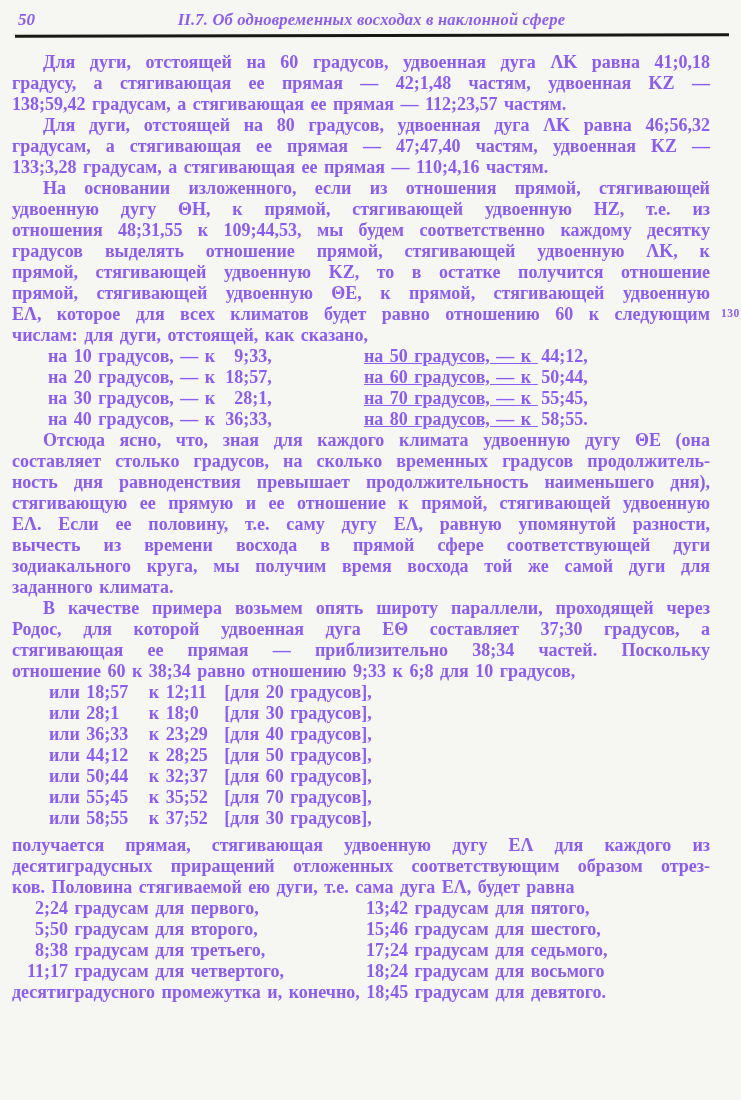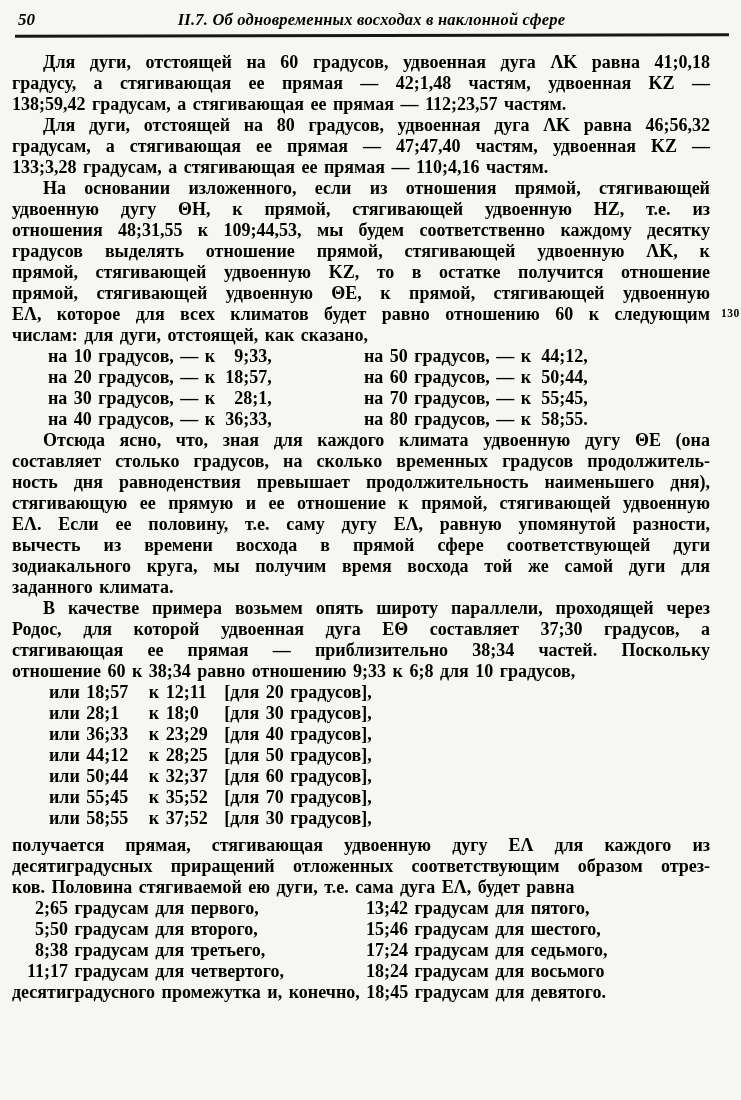--- a/index.html
+++ b/index.html
@@ -1,21 +1,21 @@
 <!DOCTYPE html>
 <html><head>
 <meta charset="utf-8">
 <style>
   html,body { margin:0; padding:0; }
   body { background:#d8d8d4; }
   .page {
     position:relative; width:741px; height:1100px;
     background:#f6f6f2;
     font-family:"Liberation Serif","DejaVu Serif",serif;
-    font-weight:600; color:#000000;
+    font-weight:600; color:#8b5cf6;
     overflow:hidden;
   }
   .header { position:absolute; top:10px; left:15px; right:13px; height:22px; }
   .pagenum {
     position:absolute; left:3px; top:0;
     font-size:17px; font-style:italic; font-weight:700;
   }
   .running-title {
     display:block; text-align:center;
     font-size:16.5px; font-style:italic; font-weight:600;
@@ -27,21 +27,21 @@
   }
   .textblock {
     position:absolute; top:52px; left:12px; width:698px;
     font-size:18px; line-height:21px; word-spacing:2px;
   }
   .ln { text-align:justify; text-align-last:justify; }
   .ln.ind { text-indent:31px; }
   .ln.last { text-align-last:left; }
   .lrow { display:flex; }
   .lcell { width:352px; padding-left:36px; box-sizing:border-box; }
-  .rcell { flex:1; }
+  .rcell { flex:1;text-decoration:underline; }
   .val  { display:inline-block; min-width:50px; text-align:right; }
   .lcell3 { width:352px; padding-left:14px; box-sizing:border-box; }
   .rcell3 { flex:1; }
   .val3  { display:inline-block; min-width:42px; text-align:right; }
   .val3r { display:inline-block; min-width:44px; text-align:right; }
   .prow { padding-left:37px; }
   .v1 { display:inline-block; width:56px; }
   .v2 { display:inline-block; width:52px; }
   .gap-top { margin-top:6px; }
   .marginal {
@@ -206,21 +206,21 @@
 
     <div class="gap-top">
       <div class="ln">получается прямая, стягивающая удвоенную дугу EΛ для каждого из</div>
       <div class="ln">десятиградусных приращений отложенных соответствующим образом отрез-</div>
       <div class="ln last">ков. Половина стягиваемой ею дуги, т.е. сама дуга EΛ, будет равна</div>
     </div>
 
     <div>
       <div class="lrow">
         <div class="lcell3">
-          <span class="val3">2;65</span>
+          <span class="val3">2;24</span>
           <span>градусам для первого,</span>
         </div>
         <div class="rcell3">
           <span class="val3r">13;42</span>
           <span>градусам для пятого,</span>
         </div>
       </div>
       <div class="lrow">
         <div class="lcell3">
           <span class="val3">5;50</span>

